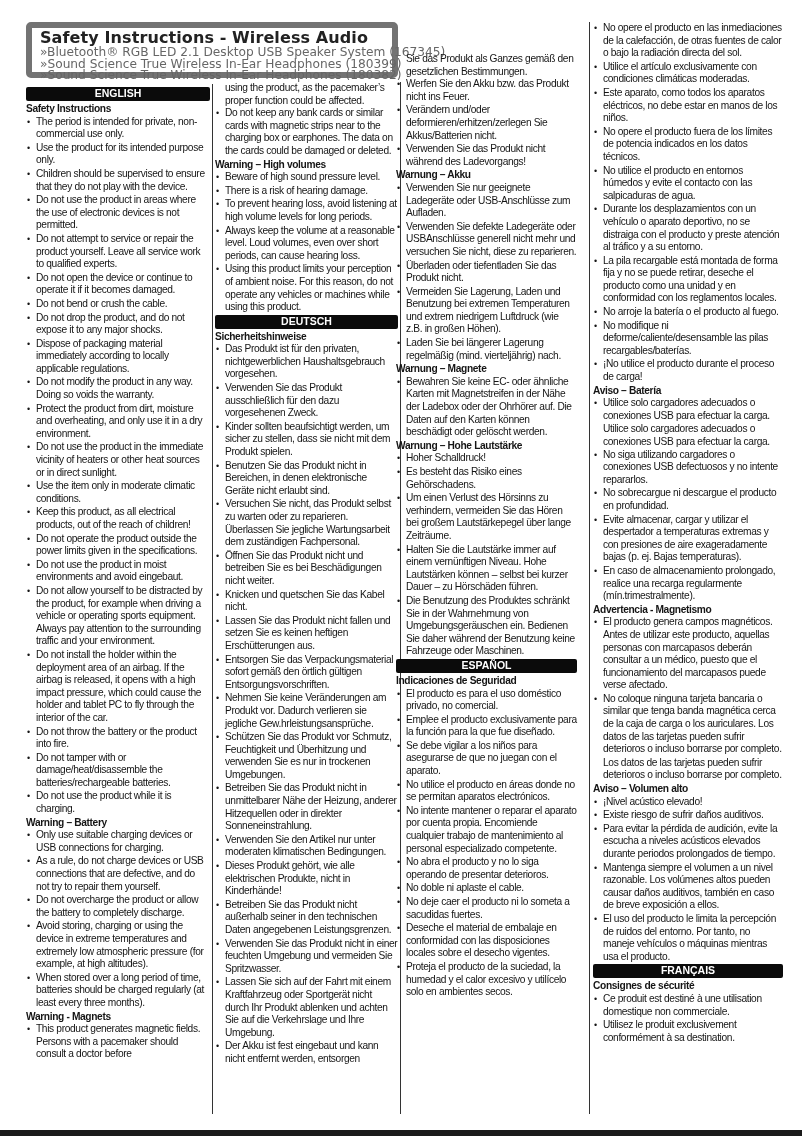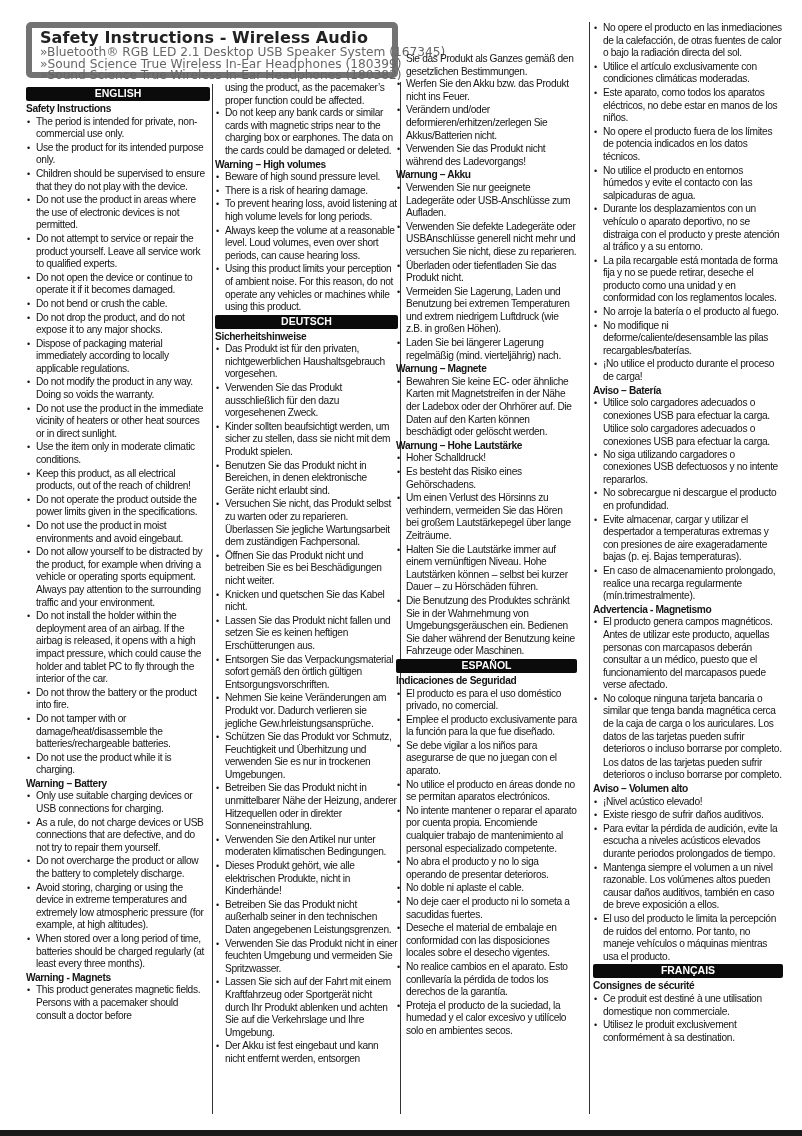--- a/index.html
+++ b/index.html
@@ -43,20 +43,21 @@
     <div class="item">The period is intended for private, non-commercial use only.</div>
     <div class="item">Use the product for its intended purpose only.</div>
     <div class="item">Children should be supervised to ensure that they do not play with the device.</div>
     <div class="item">Do not use the product in areas where the use of electronic devices is not permitted.</div>
     <div class="item">Do not attempt to service or repair the product yourself. Leave all service work to qualified experts.</div>
     <div class="item">Do not open the device or continue to operate it if it becomes damaged.</div>
     <div class="item">Do not bend or crush the cable.</div>
     <div class="item">Do not drop the product, and do not expose it to any major shocks.</div>
     <div class="item">Dispose of packaging material immediately according to locally applicable regulations.</div>
     <div class="item">Do not modify the product in any way. Doing so voids the warranty.</div>
+    <div class="item">Protect the product from dirt, moisture and overheating, and only use it in a dry environment.</div>
     <div class="item">Do not use the product in the immediate vicinity of heaters or other heat sources or in direct sunlight.</div>
     <div class="item">Use the item only in moderate climatic conditions.</div>
     <div class="item">Keep this product, as all electrical products, out of the reach of children!</div>
     <div class="item">Do not operate the product outside the power limits given in the specifications.</div>
     <div class="item">Do not use the product in moist environments and avoid eingebaut.</div>
     <div class="item">Do not allow yourself to be distracted by the product, for example when driving a vehicle or operating sports equipment. Always pay attention to the surrounding traffic and your environment.</div>
     <div class="item">Do not install the holder within the deployment area of an airbag. If the airbag is released, it opens with a high impact pressure, which could cause the holder and tablet PC to fly through the interior of the car.</div>
     <div class="item">Do not throw the battery or the product into fire.</div>
     <div class="item">Do not tamper with or damage/heat/disassemble the batteries/rechargeable batteries.</div>
     <div class="item">Do not use the product while it is charging.</div>
@@ -124,21 +125,20 @@
     <div class="sec-title">Indicaciones de Seguridad</div>
     <div class="item">El producto es para el uso doméstico privado, no comercial.</div>
     <div class="item">Emplee el producto exclusivamente para la función para la que fue diseñado.</div>
     <div class="item">Se debe vigilar a los niños para asegurarse de que no juegan con el aparato.</div>
     <div class="item">No utilice el producto en áreas donde no se permitan aparatos electrónicos.</div>
     <div class="item">No intente mantener o reparar el aparato por cuenta propia. Encomiende cualquier trabajo de mantenimiento al personal especializado competente.</div>
     <div class="item">No abra el producto y no lo siga operando de presentar deterioros.</div>
     <div class="item">No doble ni aplaste el cable.</div>
     <div class="item">No deje caer el producto ni lo someta a sacudidas fuertes.</div>
     <div class="item">Deseche el material de embalaje en conformidad con las disposiciones locales sobre el desecho vigentes.</div>
-    <div class="item">No realice cambios en el aparato. Esto conllevaría la pérdida de todos los derechos de la garantía.</div>
     <div class="item">Proteja el producto de la suciedad, la humedad y el calor excesivo y utilícelo solo en ambientes secos.</div>
   </div>
 
   <div class="col c4">
     <div class="item">No opere el producto en las inmediaciones de la calefacción, de otras fuentes de calor o bajo la radiación directa del sol.</div>
     <div class="item">Utilice el artículo exclusivamente con condiciones climáticas moderadas.</div>
     <div class="item">Este aparato, como todos los aparatos eléctricos, no debe estar en manos de los niños.</div>
     <div class="item">No opere el producto fuera de los límites de potencia indicados en los datos técnicos.</div>
     <div class="item">No utilice el producto en entornos húmedos y evite el contacto con las salpicaduras de agua.</div>
     <div class="item">Durante los desplazamientos con un vehículo o aparato deportivo, no se distraiga con el producto y preste atención al tráfico y a su entorno.</div>

